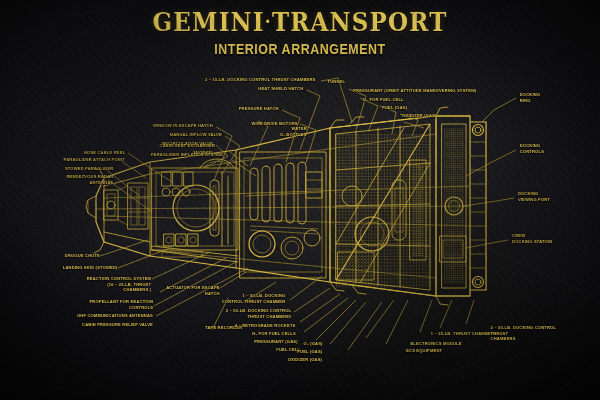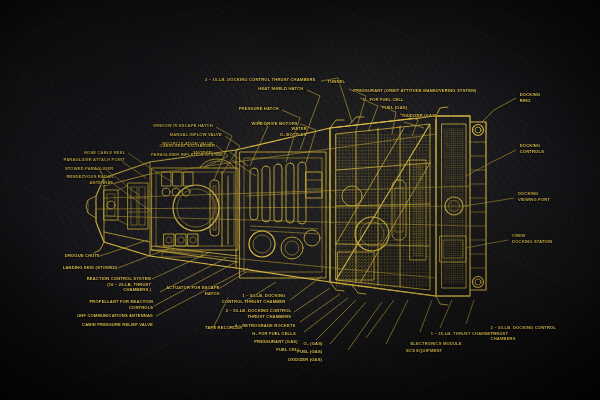--- a/index.html
+++ b/index.html
@@ -113,20 +113,24 @@
     <g stroke="#ffffff" fill="none" stroke-width=".35" opacity=".10">
       <path d="M60 6 L300 120"></path>
         <path d="M0 210 L200 330"></path>
         <path d="M360 380 L600 260"></path>
       <path d="M300 390 L600 200"></path>
         <path d="M0 60 L260 210"></path>
         <path d="M440 390 L600 320"></path>
     </g>
   </svg>
 
+  <div class="title-wrap">
+    <div class="title"><span>GEMINI</span><span class="dot">·</span><span>TRANSPORT</span></div>
+    <div class="subtitle">INTERIOR ARRANGEMENT</div>
+  </div>
 
   <svg id="drawing" viewBox="0 0 600 400" preserveAspectRatio="none">
 
     <defs>
       <pattern id="grid1" width="3.2" height="3.2" patternUnits="userSpaceOnUse">
         <path d="M0 0 L3.2 0 M0 0 L0 3.2" class="hatch"></path>
       </pattern>
       <pattern id="grid2" width="2.2" height="2.2" patternUnits="userSpaceOnUse">
         <path d="M0 0 L2.2 0 M0 0 L0 2.2" class="hatch"></path>
       </pattern>

